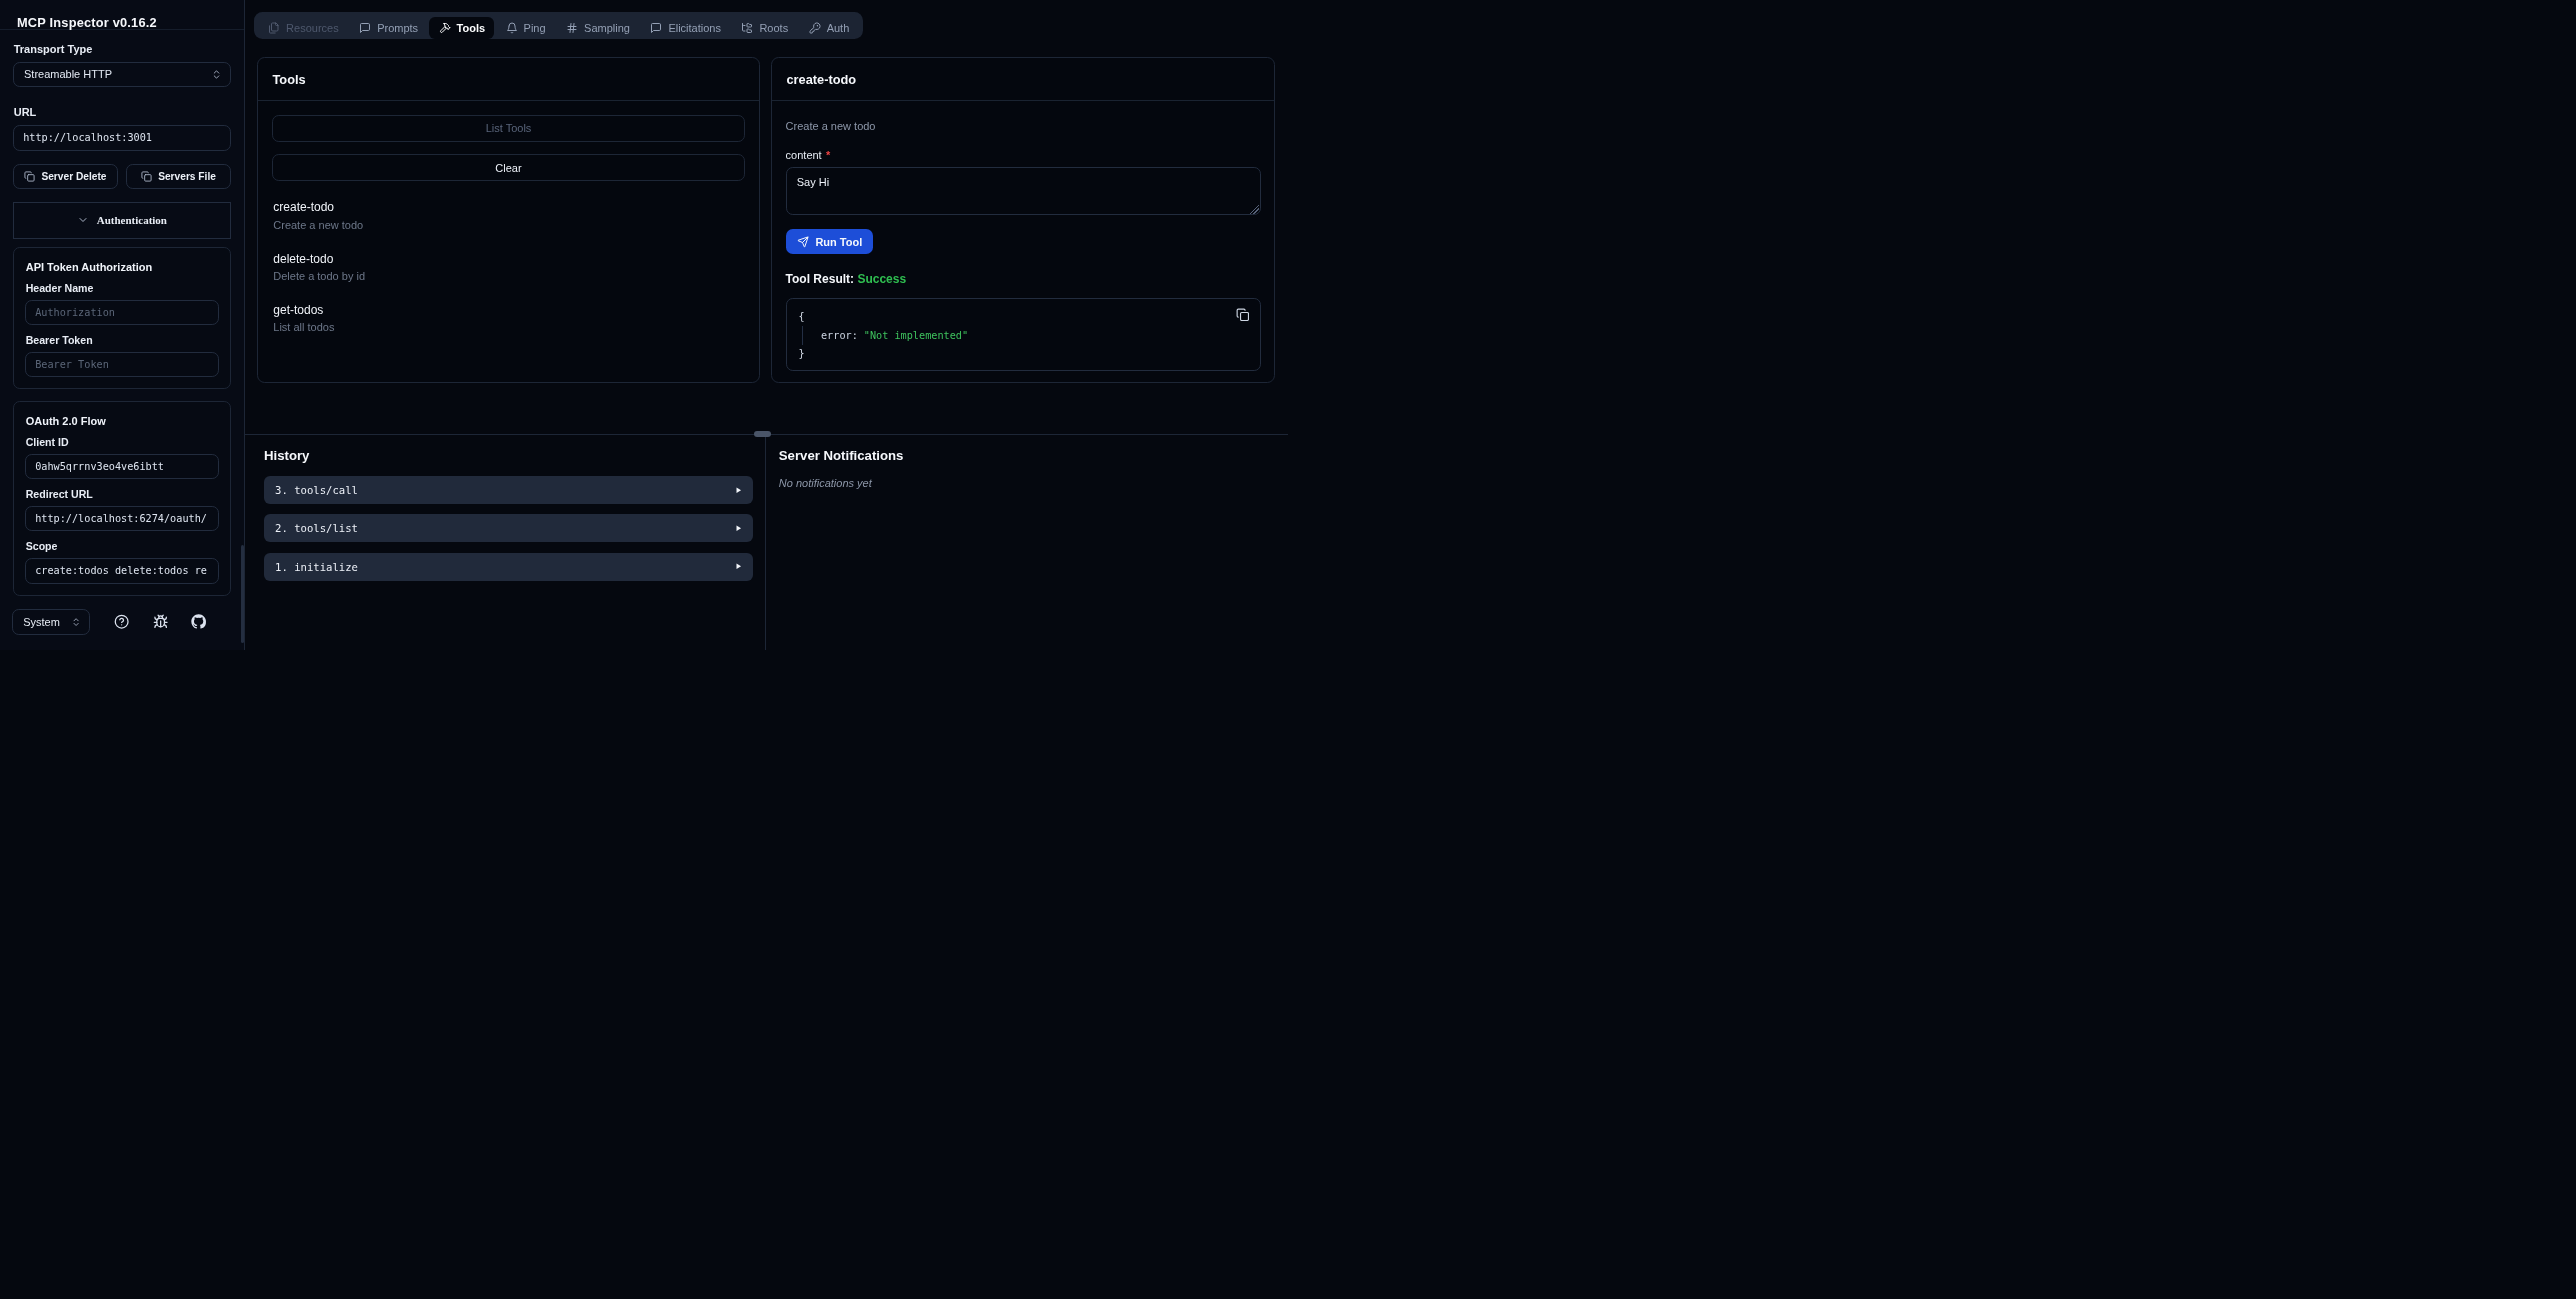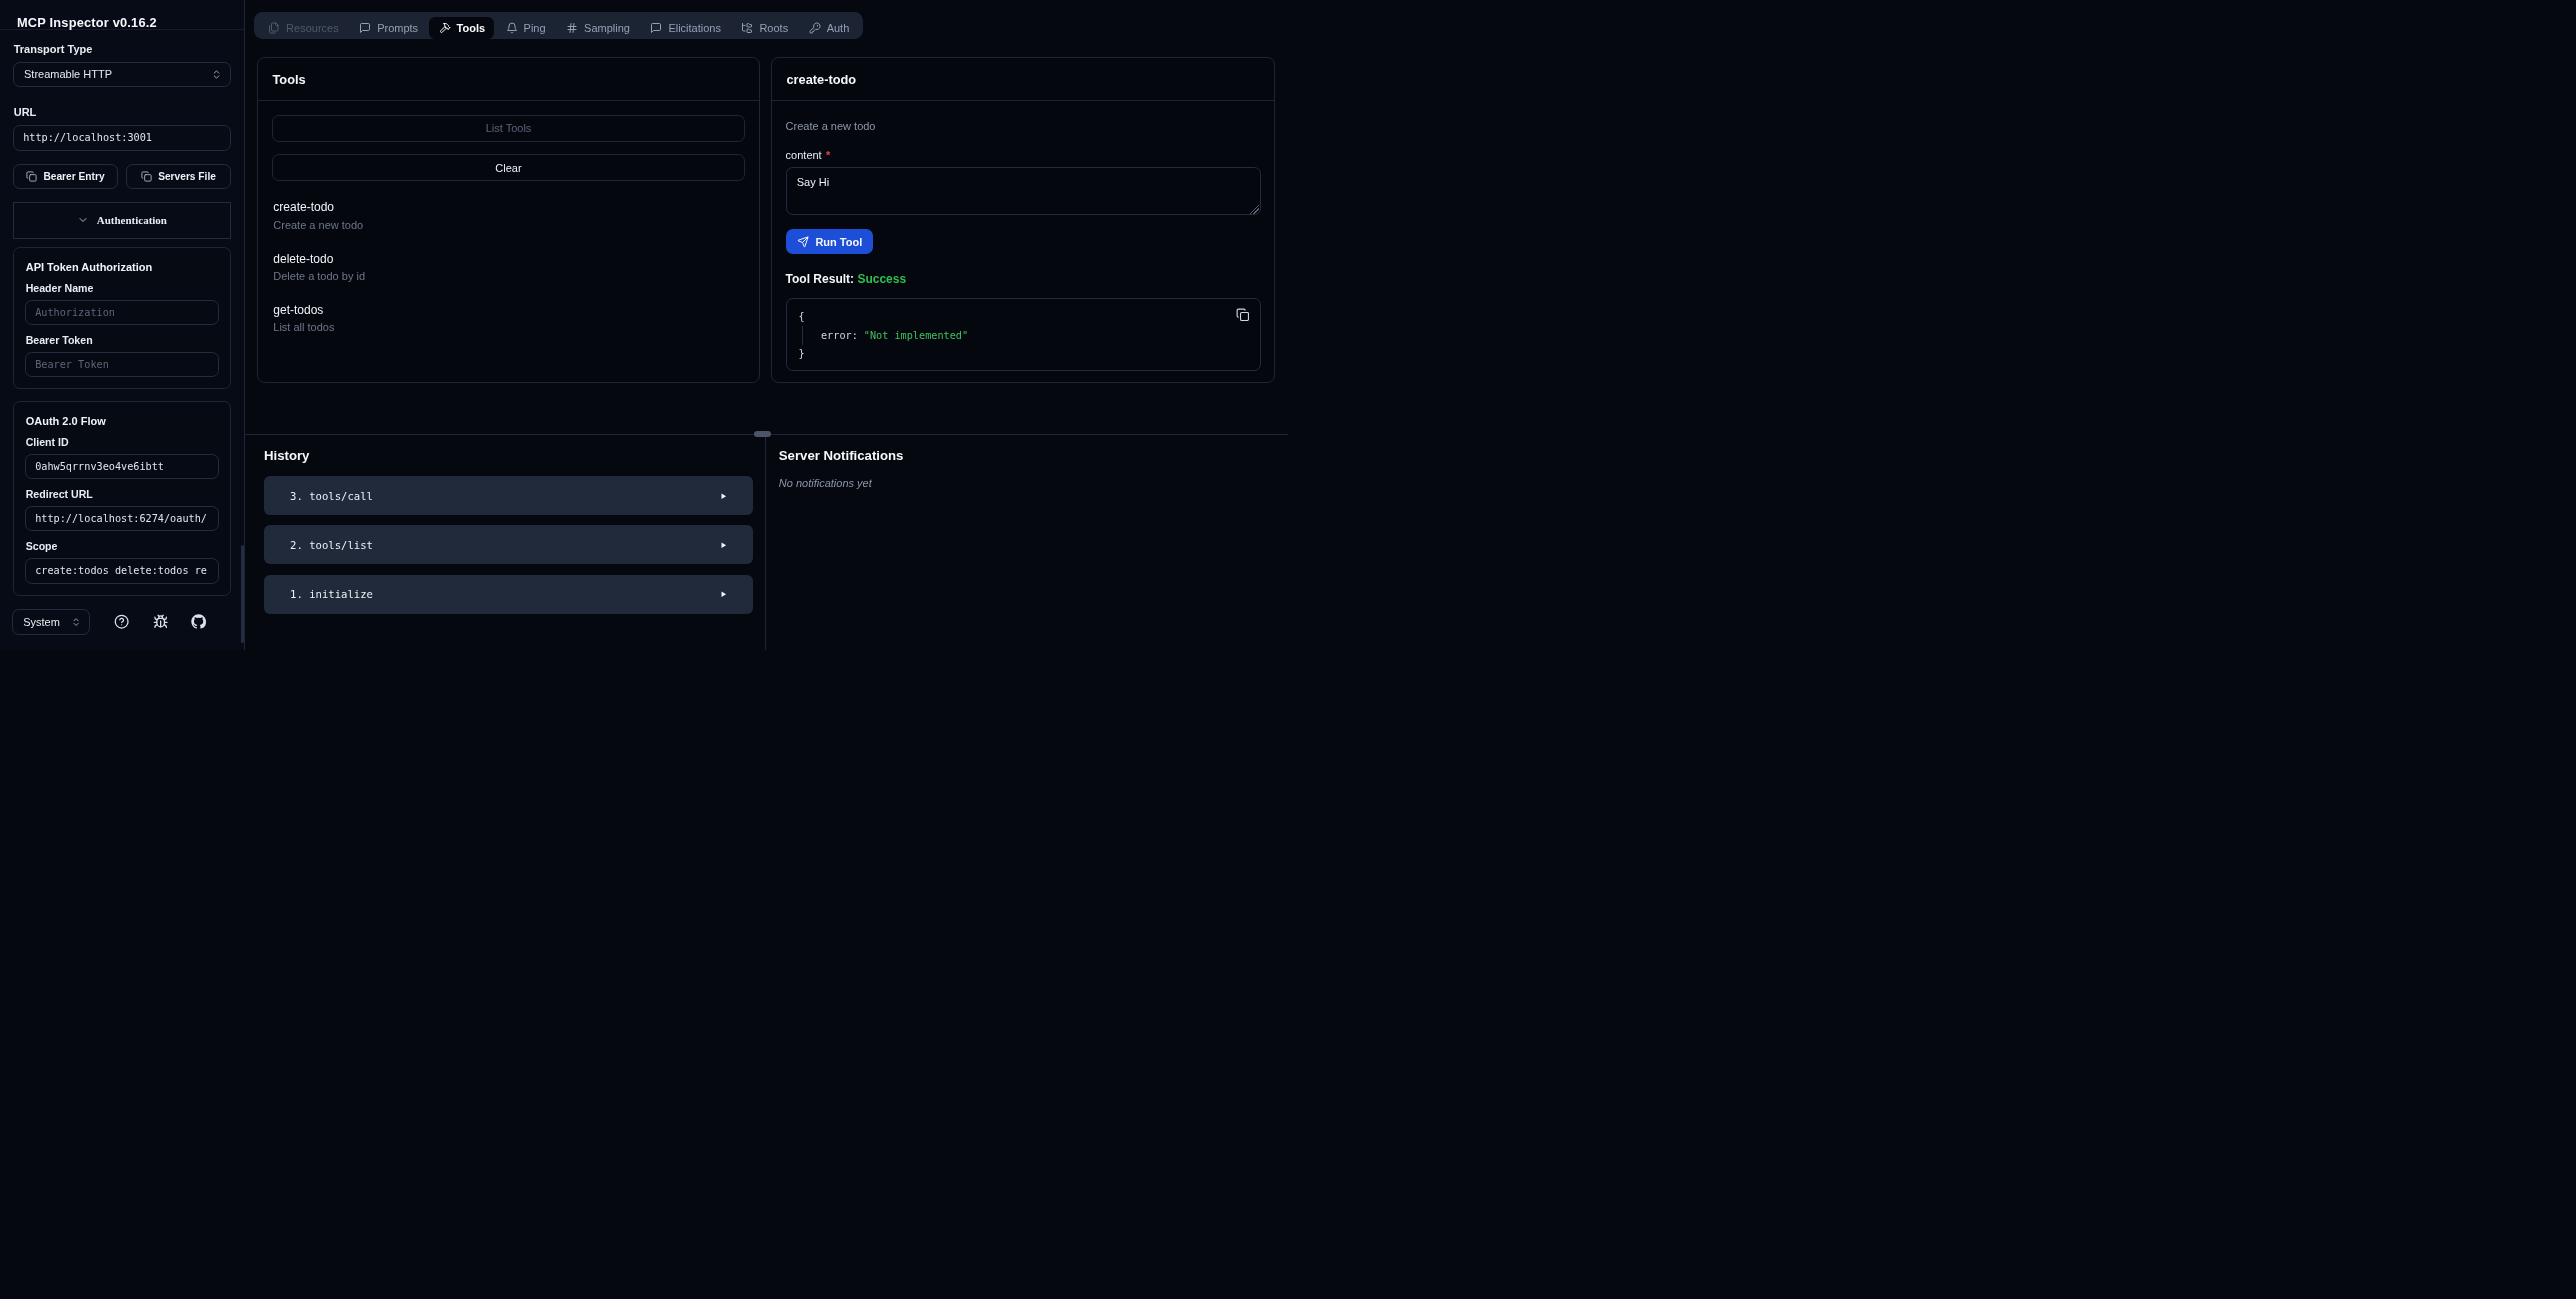--- a/index.html
+++ b/index.html
@@ -69,21 +69,21 @@
   .json-key{margin-right:6px}
   .json-str{color:var(--json-string,#3fc35e)}
   .copy-btn{position:absolute;top:8.5px;right:10.2px;color:#cfd7e4;cursor:pointer;background:none;border:none;padding:0;display:flex}
 
   .split{height:0.9px;background:#1d2636;position:relative}
   .split-pill{position:absolute;left:509px;top:-2.6px;width:17px;height:6px;border-radius:3.4px;background:#4a5568;cursor:row-resize}
   .bottom-section{flex:1;display:flex;min-height:0}
   .history-pane{width:521px;min-width:521px;border-right:0.9px solid #1d2636;padding:13.6px 12px 0 19px}
   .bpane-title{font-size:13.2px;font-weight:700;margin:0;color:#f6f8fc}
   .history-list{margin-top:12.8px}
-  .history-row{height:39px;background:#212a3b;border-radius:6px;display:flex;align-items:center;justify-content:space-between;padding:0 26px;margin-bottom:10.2px;cursor:pointer}
+  .history-row{height:28px;background:#212a3b;border-radius:6px;display:flex;align-items:center;justify-content:space-between;padding:0 11px;margin-bottom:10.2px;cursor:pointer}
   .history-label{font-family:"DejaVu Sans Mono",monospace;font-size:10.6px;color:#edf1f8}
   .history-arrow{color:#f2f5fa;display:flex}
   .notif-pane{flex:1;padding:13.6px 17px 0 12.8px}
   .notif-empty{margin-top:13.6px;font-size:11px;font-style:italic;color:#8d97a9}
 </style>
 </head>
 <body>
 
 <div class="app">
 
@@ -108,21 +108,21 @@
       <input class="input" type="text" value="http://localhost:3001" style="">
 
       <div class="btn-row">
         <button class="sbtn">
           <span class="sicon">
             <svg width="11" height="11" viewBox="0 0 24 24" fill="none" stroke="currentColor" stroke-width="2" stroke-linecap="round" stroke-linejoin="round">
                 <rect width="14" height="14" x="8" y="8" rx="2"></rect>
                 <path d="M4 16c-1.1 0-2-.9-2-2V4c0-1.1.9-2 2-2h10c1.1 0 2 .9 2 2"></path>
               </svg>
           </span>
-          <span>Bearer Entry</span>
+          <span>Server Delete</span>
         </button>
         <button class="sbtn">
           <span class="sicon">
             <svg width="11" height="11" viewBox="0 0 24 24" fill="none" stroke="currentColor" stroke-width="2" stroke-linecap="round" stroke-linejoin="round">
                 <rect width="14" height="14" x="8" y="8" rx="2"></rect>
                 <path d="M4 16c-1.1 0-2-.9-2-2V4c0-1.1.9-2 2-2h10c1.1 0 2 .9 2 2"></path>
               </svg>
           </span>
           <span>Servers File</span>
         </button>

